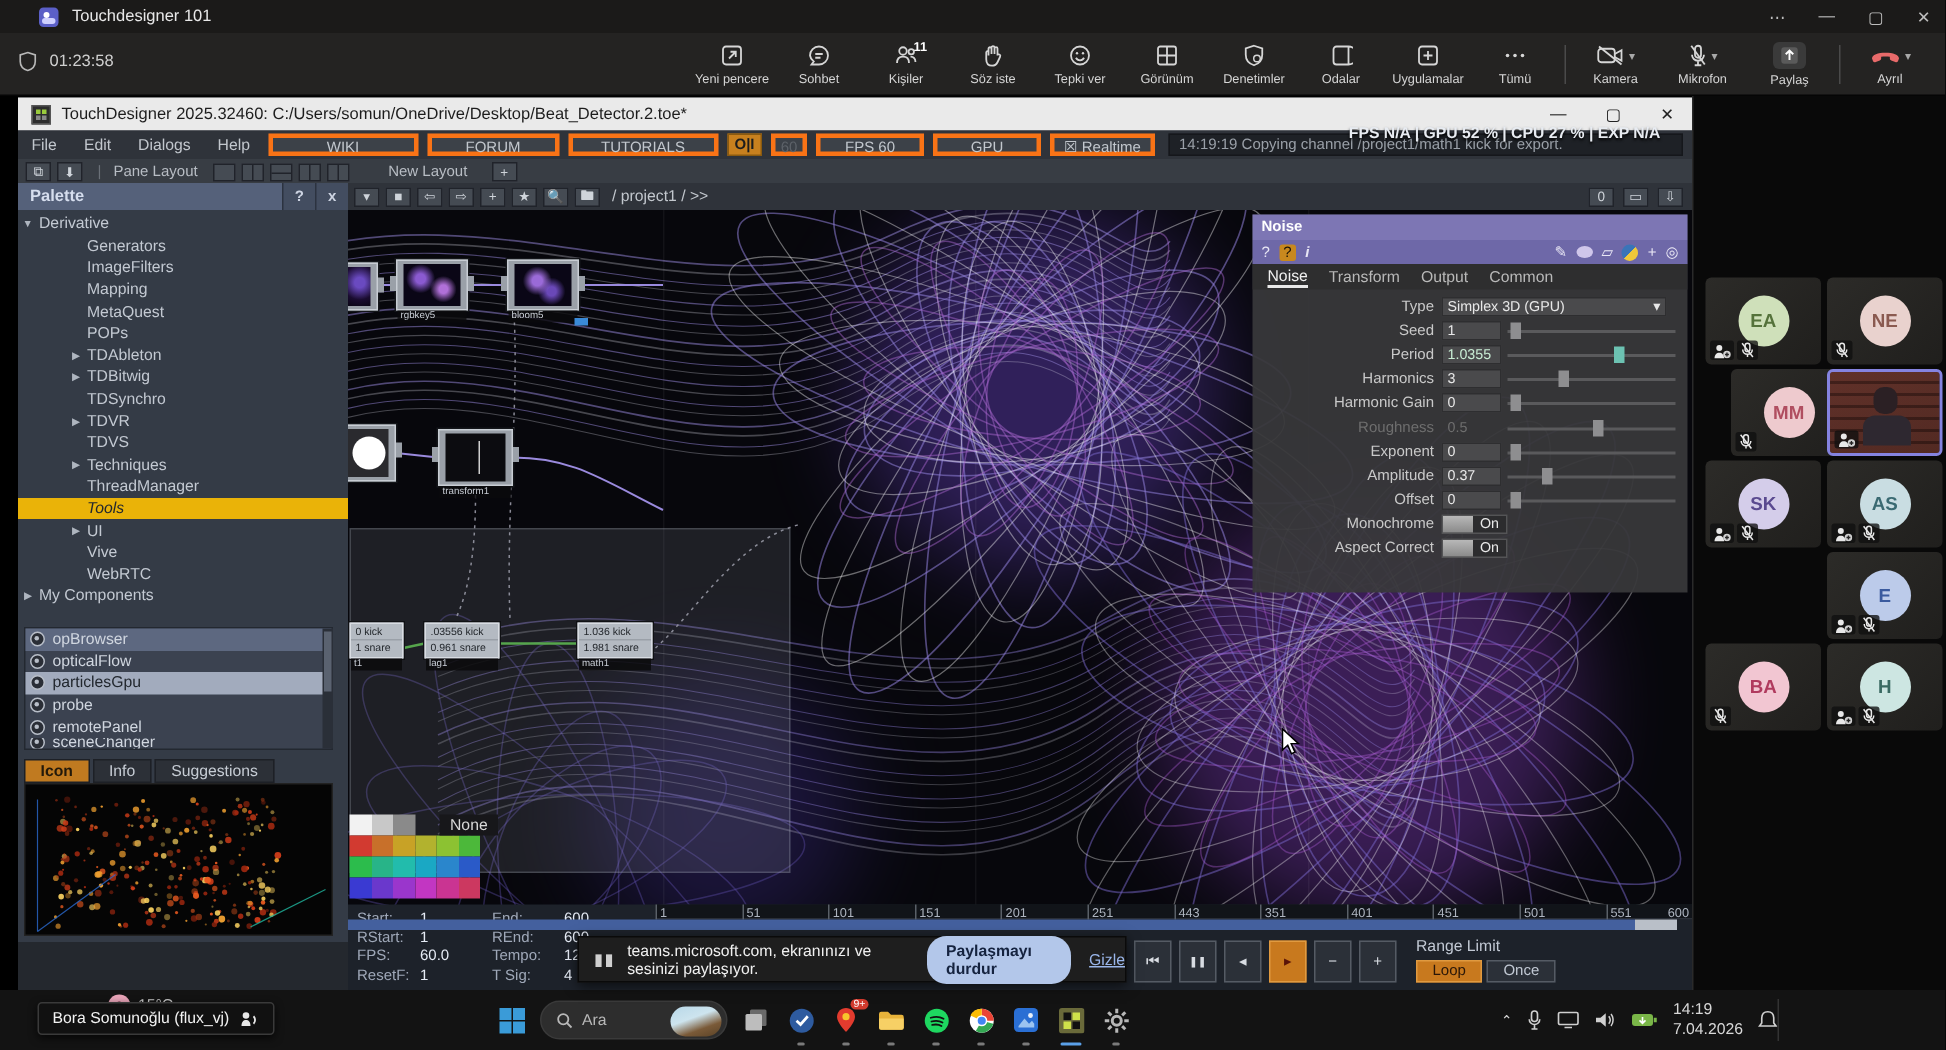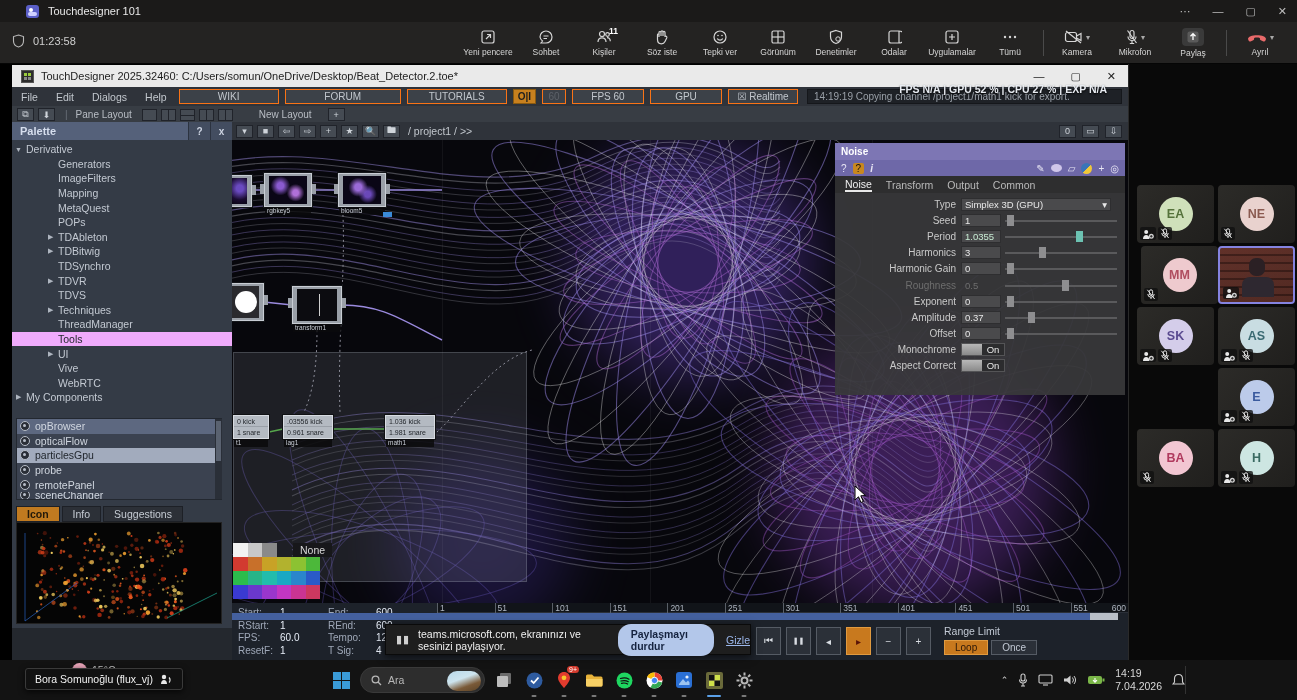--- a/index.html
+++ b/index.html
@@ -27,41 +27,41 @@
   .td-titlebar { position:absolute; left:0; top:0; width:100%; height:22px; background:#eaeaea; display:flex; align-items:center; font-size:11px; color:#1d1d1d; }
   .td-appicon { width:13px; height:13px; margin:0 7px 0 9px; background:#2c2c2c; border:1px solid #555; position:relative; }
   .td-appicon:after{content:"";position:absolute;inset:2px;background:
     linear-gradient(#9acb3c,#9acb3c) 0 0/3px 3px no-repeat,
     linear-gradient(#888,#888) 4px 4px/3px 3px no-repeat,
     linear-gradient(#888,#888) 0 4px/3px 3px no-repeat,
     linear-gradient(#9acb3c,#9acb3c) 4px 0/3px 3px no-repeat;}
   .td-winbtns { position:absolute; right:12px; top:0; height:22px; display:flex; gap:26px; align-items:center; color:#222; font-size:11px; }
   .td-menubar { position:absolute; left:0; top:22px; width:100%; height:19px; background:#2f333a; display:flex; align-items:center; font-size:10.5px; color:#c2c7cd; }
   .td-menu-item { padding:0 9px; }
-  .td-mbtn { background:#3c4148; border:1px solid #f97316; color:#c2c7cd; text-align:center; height:15px; line-height:14px; margin:0 3px; font-size:10px; }
+  .td-mbtn { background:#3c4148; border:3px solid #f97316; color:#c2c7cd; text-align:center; height:15px; line-height:14px; margin:0 3px; font-size:10px; }
   .oi-btn { background:#c8801e; color:#1d1d1d; font-weight:bold; padding:0 4px; border:1px solid #8a5a10; }
   .dim { color:#5d6269; }
   .td-status { background:#1e2126; border:1px solid #15171b; color:#9aa0a8; padding:0 6px; height:15px; line-height:14px; font-size:10px; }
   .td-perf { position:absolute; right:14px; top:-8px; color:#e8ecf2; font-weight:bold; font-size:10.5px; text-shadow:0 1px 2px #000; white-space:nowrap; }
   .td-layoutbar { position:absolute; left:0; top:41px; width:100%; height:17px; background:#383d44; display:flex; align-items:center; font-size:10px; color:#b8bdc4; }
   .lay-sq { width:15px; height:12px; border:1px solid #20232a; background:#454b53; margin:0 2px; position:relative; }
   .lay-sq.g2:after{content:"";position:absolute;left:50%;top:0;bottom:0;width:1px;background:#20232a;}
   .lay-sq.g3:after{content:"";position:absolute;left:0;right:0;top:50%;height:1px;background:#20232a;}
   .lay-sq.g4:after{content:"";position:absolute;left:50%;top:0;bottom:0;width:1px;background:#20232a;box-shadow:-4px 6px 0 -3px #20232a,4px 6px 0 -3px #20232a;}
   .toolbtn { width:17px;height:13px;border:1px solid #20232a;background:#454b53;margin:0 2px;display:inline-flex;align-items:center;justify-content:center;color:#cfd4da;font-size:9px; }
 
   
   #palette { position:absolute; left:0; top:57px; width:220px; height:506px; background:#343b46; }
   .pal-header { height:18px; background:#55617a; display:flex; align-items:center; font-size:11px; font-weight:bold; color:#d6deee; padding-left:8px; }
   .pal-hbtn { margin-left:auto; width:22px; height:18px; background:#434d60; border-left:1px solid #2c3340; color:#cdd4e2; font-size:10px; display:flex; align-items:center; justify-content:center; }
   .pal-hbtn + .pal-hbtn { margin-left:0; }
   #palette-tree { position:absolute; left:0; top:20px; width:220px; }
   .tree-row { height:14.6px; display:flex; align-items:center; font-size:10.5px; color:#c3c9d2; position:relative; }
   .tree-row .arrow { position:absolute; font-size:7px; color:#aeb5bf; }
-  .tree-row.sel { background:#f0abfc; color:#23282e; }
+  .tree-row.sel { background:#eab308; color:#23282e;font-style:italic; }
   #palette-components { position:absolute; left:4px; top:296px; width:206px; border:1px solid #232830; background:#3b4250; }
   .comp-row { height:14.6px; display:flex; align-items:center; font-size:10.5px; color:#d0d6df; gap:5px; padding-left:3px; }
   .comp-row.hl-blue { background:#5d6880; }
   .comp-row.hl-light { background:#a2abbd; color:#22272e; }
   .comp-ic { width:10px; height:10px; border-radius:50%; border:1.5px solid #b8bec8; background:#2a2e36; flex:0 0 auto; position:relative; }
   .comp-ic:after{content:"";position:absolute;left:2px;top:2px;width:3px;height:3px;border-radius:50%;background:#b8bec8;}
   .comp-scroll { position:absolute; right:-1px; top:0; width:7px; height:100%; background:#2a2f38; }
   .comp-scroll i { position:absolute; left:1px; top:2px; width:5px; height:40px; background:#5a6270; }
   #pal-tabs { position:absolute; left:4px; top:384px; display:flex; gap:2px; }
   .pal-tab { padding:1px 10px; font-size:10.5px; background:#2c3037; color:#c6ccd4; border:1px solid #1d2026; }
@@ -361,21 +361,21 @@
         <span>✕</span>
       </div>
     </div>
 
     <div class="td-menubar">
       <span class="td-menu-item">File</span>
       <span class="td-menu-item">Edit</span>
       <span class="td-menu-item">Dialogs</span>
       <span class="td-menu-item">Help</span>
       <span class="td-mbtn" style="width:100px">WIKI</span>
-      <span class="td-mbtn" style="width:116px">FORUM</span>
+      <span class="td-mbtn" style="width:88px">FORUM</span>
       <span class="td-mbtn" style="width:100px">TUTORIALS</span>
       <span class="td-mbtn oi-btn">O|I</span>
       <span class="td-mbtn dim" style="width:24px">60</span>
       <span class="td-mbtn" style="width:72px">FPS  60</span>
       <span class="td-mbtn" style="width:72px">GPU</span>
       <span class="td-mbtn" style="width:70px">☒ <span>Realtime</span></span>
       <span class="td-status" style="flex:1;margin:0 6px;position:relative">
         <span>14:19:19 Copying channel /project1/math1 kick for export.</span>
         <span class="td-perf">FPS N/A  |  GPU 52 %  |  CPU 27 %  |  EXP N/A</span>
       </span>
@@ -1148,21 +1148,21 @@
     <span class="v2">4</span>
           </div>
         </div>
       <div id="ruler">
           <span class="tick" style="left: 0px;">1</span>
           <span class="tick" style="left: 57.6px;">51</span>
           <span class="tick" style="left: 115.2px;">101</span>
           <span class="tick" style="left: 172.8px;">151</span>
           <span class="tick" style="left: 230.4px;">201</span>
           <span class="tick" style="left: 288px;">251</span>
-          <span class="tick" style="left: 345.6px;">301</span>
+          <span class="tick" style="left: 345.6px;">443</span>
           <span class="tick" style="left: 403.2px;">351</span>
           <span class="tick" style="left: 460.8px;">401</span>
           <span class="tick" style="left: 518.4px;">451</span>
           <span class="tick" style="left: 576px;">501</span>
           <span class="tick" style="left: 633.6px;">551</span>
           <span class="tick" style="right: 2px; border-left: none;">600</span>
         </div>
       <div id="range-bar"></div>
       <div id="range-handle"></div>
       <div id="transport">
@@ -1220,21 +1220,21 @@
         <span class="pt-icons">
           <span class="pt-ic">
             <svg width="10" height="11" viewBox="0 0 10 11">
               <rect x="3.4" y="0.8" width="3.2" height="5.6" rx="1.6" fill="none" stroke="#e8e8e8" stroke-width="1"></rect>
               <path d="M1.8 5 a3.2 3.2 0 0 0 6.4 0 M5 8.2 V10" fill="none" stroke="#e8e8e8" stroke-width="1"></path>
               <line x1="1.4" y1="0.8" x2="8.6" y2="10" stroke="#e8e8e8" stroke-width="1"></line>
             </svg>
           </span>
         </span>
       </div>
-      <div class="pt-tile" style="left: 13px; top: 182px;">
+      <div class="pt-tile" style="left: 26px; top: 182px;">
         <span class="pt-avatar" style="background:#eecace;color:#b04e60">
           <span>MM</span>
         </span>
         <span class="pt-icons">
           <span class="pt-ic">
             <svg width="10" height="11" viewBox="0 0 10 11">
               <rect x="3.4" y="0.8" width="3.2" height="5.6" rx="1.6" fill="none" stroke="#e8e8e8" stroke-width="1"></rect>
               <path d="M1.8 5 a3.2 3.2 0 0 0 6.4 0 M5 8.2 V10" fill="none" stroke="#e8e8e8" stroke-width="1"></path>
               <line x1="1.4" y1="0.8" x2="8.6" y2="10" stroke="#e8e8e8" stroke-width="1"></line>
             </svg>

